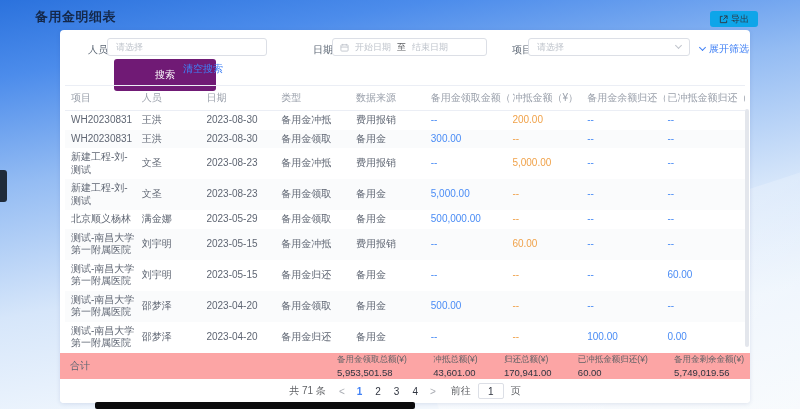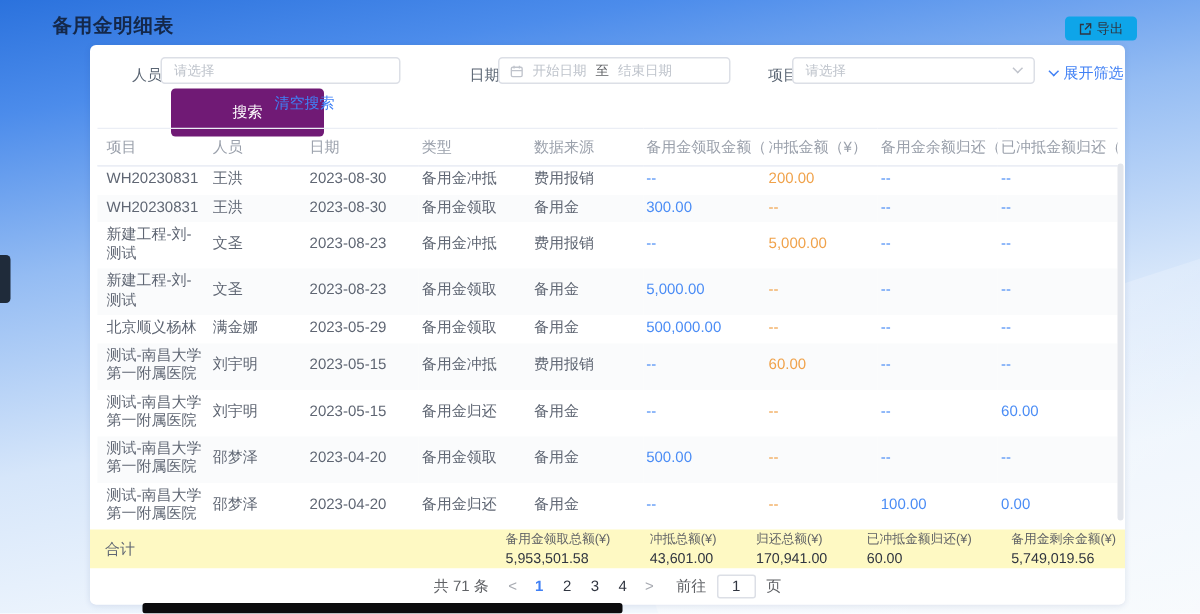--- a/index.html
+++ b/index.html
@@ -44,21 +44,21 @@
   table{width:calc(100% - 10px);margin-left:5px;border-collapse:collapse;table-layout:fixed;}
   th{font-size:10px;font-weight:normal;color:#9aa0ab;text-align:left;padding:5px 4px 5px 2px;
      border-top:1px solid #ebeef5;border-bottom:1px solid #ebeef5;white-space:nowrap;overflow:hidden;}
   td{font-size:10px;color:#5f6673;padding:3px 4px 3px 2px;line-height:1.25;vertical-align:middle;word-break:break-all;}
   tbody tr:nth-child(even){background:#fafbfc;}
   td.amt-blue{color:#4a8cf5;} td.amt-orange{color:#f0a24a;}
   th:first-child,td:first-child{padding-left:6px;}
   .scroll-thumb{position:absolute;right:1px;top:24px;width:4px;height:238px;background:#e3e6ec;border-radius:2px;cursor:pointer;}
 
   
-  .summary{position:absolute;left:0;top:323px;right:0;height:26px;background:#fef9c3;display:flex;align-items:center;}
+  .summary{position:absolute;left:0;top:323px;right:0;height:26px;background:#fca5a5;display:flex;align-items:center;}
   .sum-total-label{font-size:10px;color:#5f6673;padding-left:10px;}
   .summary-items{position:absolute;left:277px;right:6px;top:0;bottom:0;display:flex;justify-content:space-between;align-items:center;}
   .sum-item{display:flex;flex-direction:column;gap:1px;}
   .sum-label{font-size:8.5px;color:#606266;white-space:nowrap;}
   .sum-value{font-size:9.5px;color:#303540;white-space:nowrap;}
 
   
   .pagination{position:absolute;left:0;top:349px;right:0;height:24px;display:flex;align-items:center;justify-content:center;gap:7px;background:#fff;border-radius:0 0 4px 4px;}
   .pg-total{font-size:10px;color:#606266;margin-right:4px;}
   .pg-arrow{font-size:10px;color:#a8abb2;cursor:pointer;padding:0 2px;}

